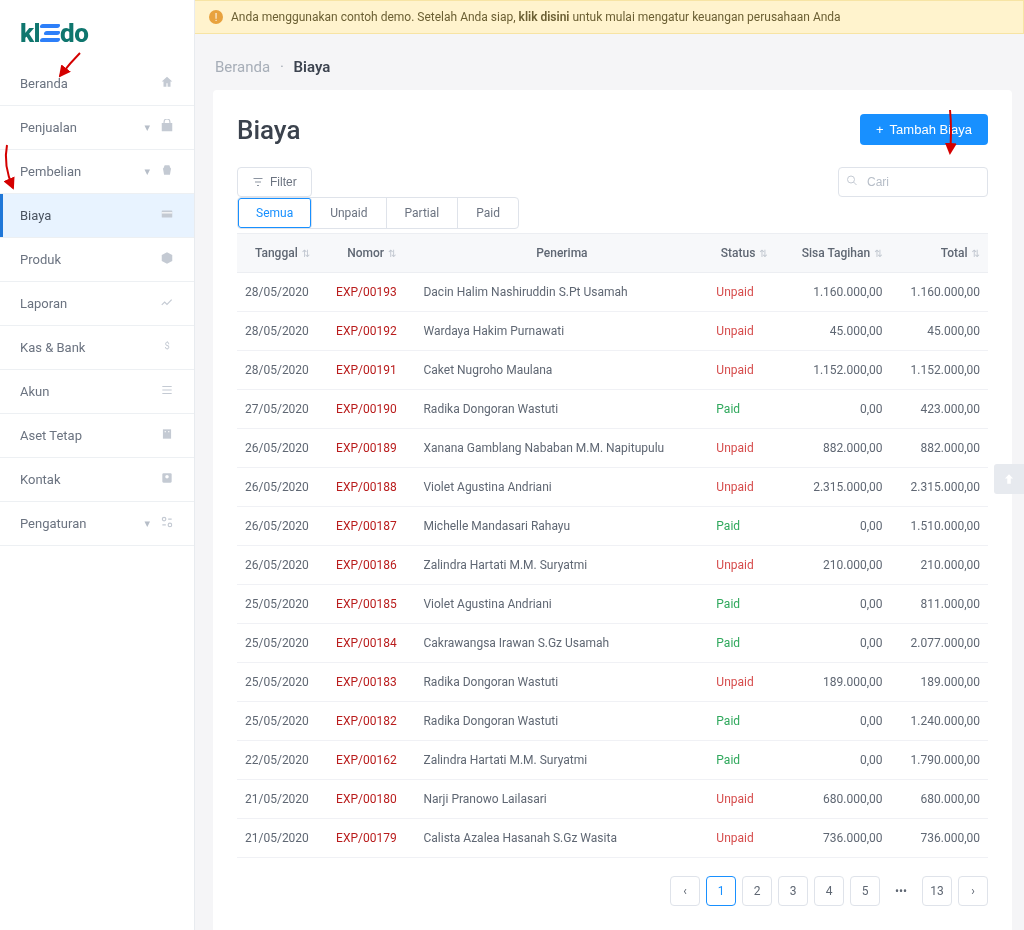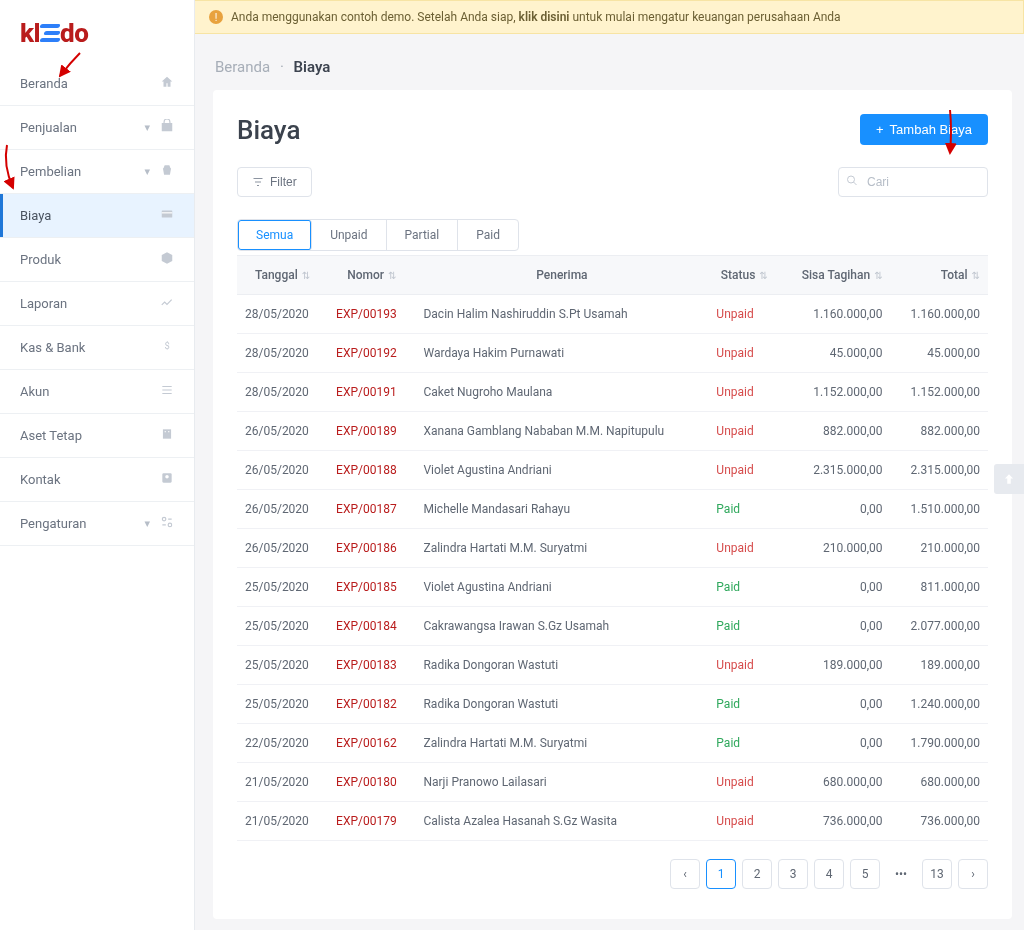--- a/index.html
+++ b/index.html
@@ -1,21 +1,21 @@
 <!DOCTYPE html>
 <html><head>
 <meta charset="utf-8">
 <style>
   * { box-sizing: border-box; margin: 0; padding: 0; }
   body { font-family: -apple-system, BlinkMacSystemFont, "Segoe UI", Roboto, Arial, sans-serif; font-size: 13px; color: #565f6b; background: #f5f5f7; width: 1024px; height: 930px; overflow: hidden; position: relative; }
 
   
   .sidebar { position: absolute; left: 0; top: 0; bottom: 0; width: 195px; background: #ffffff; border-right: 1px solid #e8ebef; }
   .logo { padding: 18px 20px 14px 20px; font-size: 26px; font-weight: 800; color: #1a1a1a; letter-spacing: -0.5px; }
-  .logo .k1 { color: #b91c1c; }
+  .logo .k1 { color: #0f766e; }
   .logo .e-stripes { display: inline-block; width: 20px; height: 20px; vertical-align: -2px; }
   .logo .s1,.logo .s2,.logo .s3 { display:block; height:4px; background:#2d7ff9; border-radius:2px; margin-bottom:3px; transform: skewX(-20deg);}
   .logo .s2 { margin-left: 4px; }
   .logo .s3 { margin-left: 0px; }
   .nav { list-style: none; }
   .nav-item { display: flex; align-items: center; justify-content: space-between; padding: 13px 20px; border-bottom: 1px solid #edf0f3; color: #6b7380; cursor: pointer; font-size: 13px; position: relative; }
   .nav-item.active { background: #e8f3ff; color: #4a5360; }
   .nav-item.active::before { content: ""; position: absolute; left:0; top:0; bottom:0; width:3px; background:#1f77d8; }
   .nav-item .label {}
   .nav-item .right { display: flex; gap: 10px; align-items: center; color: #c4cad3; }
@@ -37,21 +37,21 @@
   .breadcrumb { padding: 24px 28px 14px 20px; font-size: 15px; color: #a7aeb8; }
   .breadcrumb .current { color: #3d4450; font-weight: 600; }
   .breadcrumb .sep { margin: 0 6px; }
 
   .card { background: #fff; margin: 0 12px 0 18px; border-radius: 4px; padding: 24px 24px 30px 24px; position: relative; }
 
   .page-head { display:flex; justify-content: space-between; align-items: center; margin-bottom: 22px;}
   .page-title { font-size: 26px; color: #3b424d; font-weight: 500; }
   .add-btn { background: #1890ff; color: #fff; border: none; border-radius: 4px; padding: 8px 16px; font-size: 13px; cursor: pointer; display:flex; align-items:center; gap:6px;}
 
-  .toolbar { display: flex; justify-content: space-between; align-items:center; margin-bottom: 22px;}
+  .toolbar { display: flex; justify-content: space-between; align-items:center; }
   .filter-btn { border: 1px solid #dfe3ea; background:#fff; border-radius:4px; padding: 7px 14px; font-size:12px; color:#6b7380; display:flex; gap:6px; align-items:center; cursor:pointer;}
   .search-wrap { position: relative; }
   .search-input { border: 1px solid #dfe3ea; border-radius:4px; padding: 7px 10px 7px 28px; font-size:12px; width: 150px; color:#6b7380; }
   .search-input::placeholder { color:#b7bec8; }
   .search-ico { position:absolute; left:8px; top:50%; transform:translateY(-50%); color:#c4cad3; }
 
   .tabs { display:flex; border:1px solid #dfe3ea; border-radius:4px; width: fit-content; margin-bottom: 4px; overflow:hidden;}
   .tab { padding: 8px 18px; font-size: 12px; color:#6b7380; border-right:1px solid #dfe3ea; cursor:pointer;}
   .tab:last-child { border-right:none;}
   .tab.active { color:#1890ff; background:#fff; box-shadow: inset 0 0 0 1px #1890ff; border-radius:3px; }
@@ -276,20 +276,28 @@
           </tr>
           <tr>
             <td>28/05/2020</td>
             <td class="link-cell">EXP/00191</td>
             <td>Caket Nugroho Maulana</td>
             <td class="status-unpaid">Unpaid</td>
             <td class="right">1.152.000,00</td>
             <td class="right">1.152.000,00</td>
           </tr>
           <tr>
+            <td>27/05/2020</td>
+            <td class="link-cell">EXP/00190</td>
+            <td>Radika Dongoran Wastuti</td>
+            <td class="status-paid">Paid</td>
+            <td class="right">0,00</td>
+            <td class="right">423.000,00</td>
+          </tr>
+          <tr>
             <td>26/05/2020</td>
             <td class="link-cell">EXP/00189</td>
             <td>Xanana Gamblang Nababan M.M. Napitupulu</td>
             <td class="status-unpaid">Unpaid</td>
             <td class="right">882.000,00</td>
             <td class="right">882.000,00</td>
           </tr>
           <tr>
             <td>26/05/2020</td>
             <td class="link-cell">EXP/00188</td>

